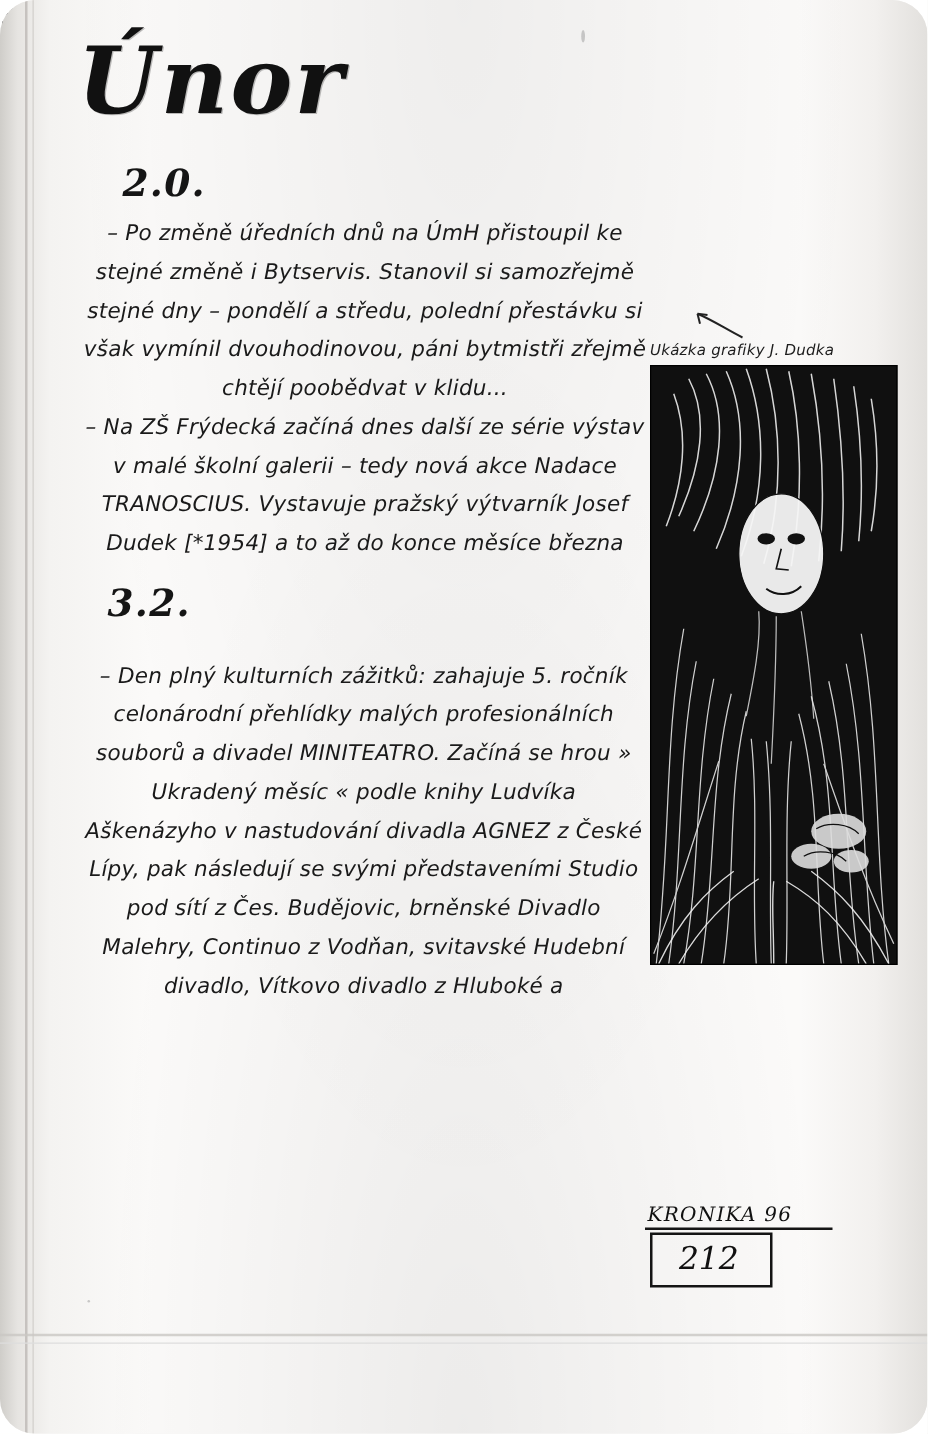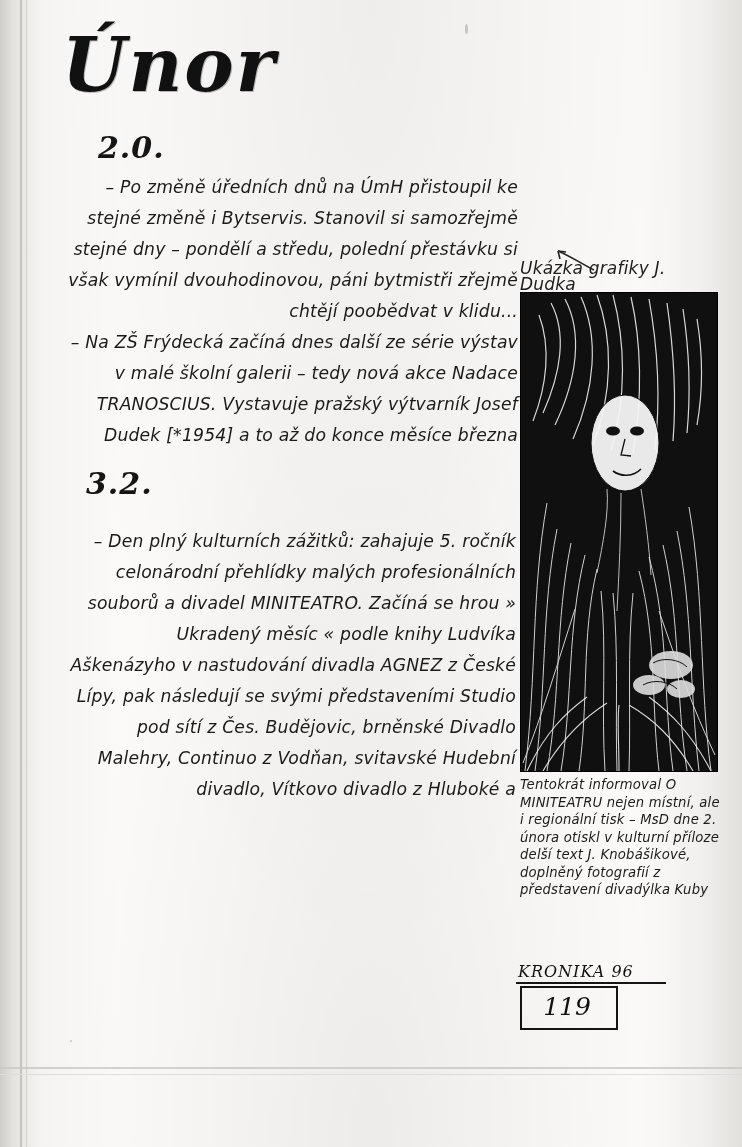--- a/index.html
+++ b/index.html
@@ -9,20 +9,21 @@
   }
   body {
     font-family: "DejaVu Sans", sans-serif;
   }
   #page {
     position: relative;
     width: 742px;
     height: 1147px;
     background: #f2f1ef;
     overflow: hidden;
+    border-radius: 28px;
   }
   
   #paper {
     position: absolute;
     left: 0; top: 0;
     width: 742px; height: 1147px;
     background:
       linear-gradient(90deg, #cfcdc9 0px, #e6e4e1 14px, #f4f3f1 40px, #fbfaf9 120px, #fbfaf9 640px, #f2f0ee 700px, #e2e0dd 742px);
   }
   #paper:after {
@@ -95,21 +96,21 @@
   #date-1 { left: 98px; top: 130px; }
   #date-2 { left: 86px; top: 466px; }
 
   .entry {
     position: absolute;
     font-size: 17.2px;
     line-height: 31px;
     color: #1a1a1a;
     font-style: italic;
     white-space: pre-line;
-    text-align: right;
+    text-align: center;
   }
   #entry-1 {
     left: 66px;
     top: 172px;
     width: 452px;
   }
   #entry-2 {
     left: 66px;
     top: 526px;
     width: 450px;
@@ -123,23 +124,23 @@
     line-height: 31px;
     font-style: italic;
     color: #1a1a1a;
     white-space: pre-line;
   }
 
   
   #caption-top {
     position: absolute;
     left: 520px;
-    top: 260px;
+    top: 272px;
     width: 200px;
-    font-size: 17px;
+    font-size: 12px;
     font-style: italic;
     color: #1d1d1d;
     line-height: 16px;
   }
   #caption-arrow {
     position: absolute;
     left: 552px;
     top: 248px;
     width: 44px;
     height: 24px;
@@ -311,19 +312,18 @@
       <g stroke="#f0f0f0" stroke-width="1.1" fill="none" opacity="0.9">
         <path d="M6 478 C24 440, 44 420, 66 404"></path>
         <path d="M22 478 C42 444, 64 424, 86 410"></path>
         <path d="M190 478 C170 440, 150 420, 128 404"></path>
         <path d="M172 478 C152 444, 132 426, 108 412"></path>
         <path d="M98 478 C98 448, 96 430, 98 412"></path>
       </g>
     </svg>
   </div>
 
-  <div id="caption-bottom" class="hand">Tentokrát informoval O MINITEATRU nejen místní, ale i regionální tisk – MsD dne 2. února otiskl v kulturní příloze delší text J. Knobášikové, doplněný fotografií z představení divadýlka Kuby</div>
 
   <div id="kronika-label">KRONIKA 96</div>
   <div id="kronika-underline"></div>
   <div id="page-number-box"></div>
-  <div id="page-number">119</div>
+  <div id="page-number">212</div>
 </div>
 
 </body></html>

